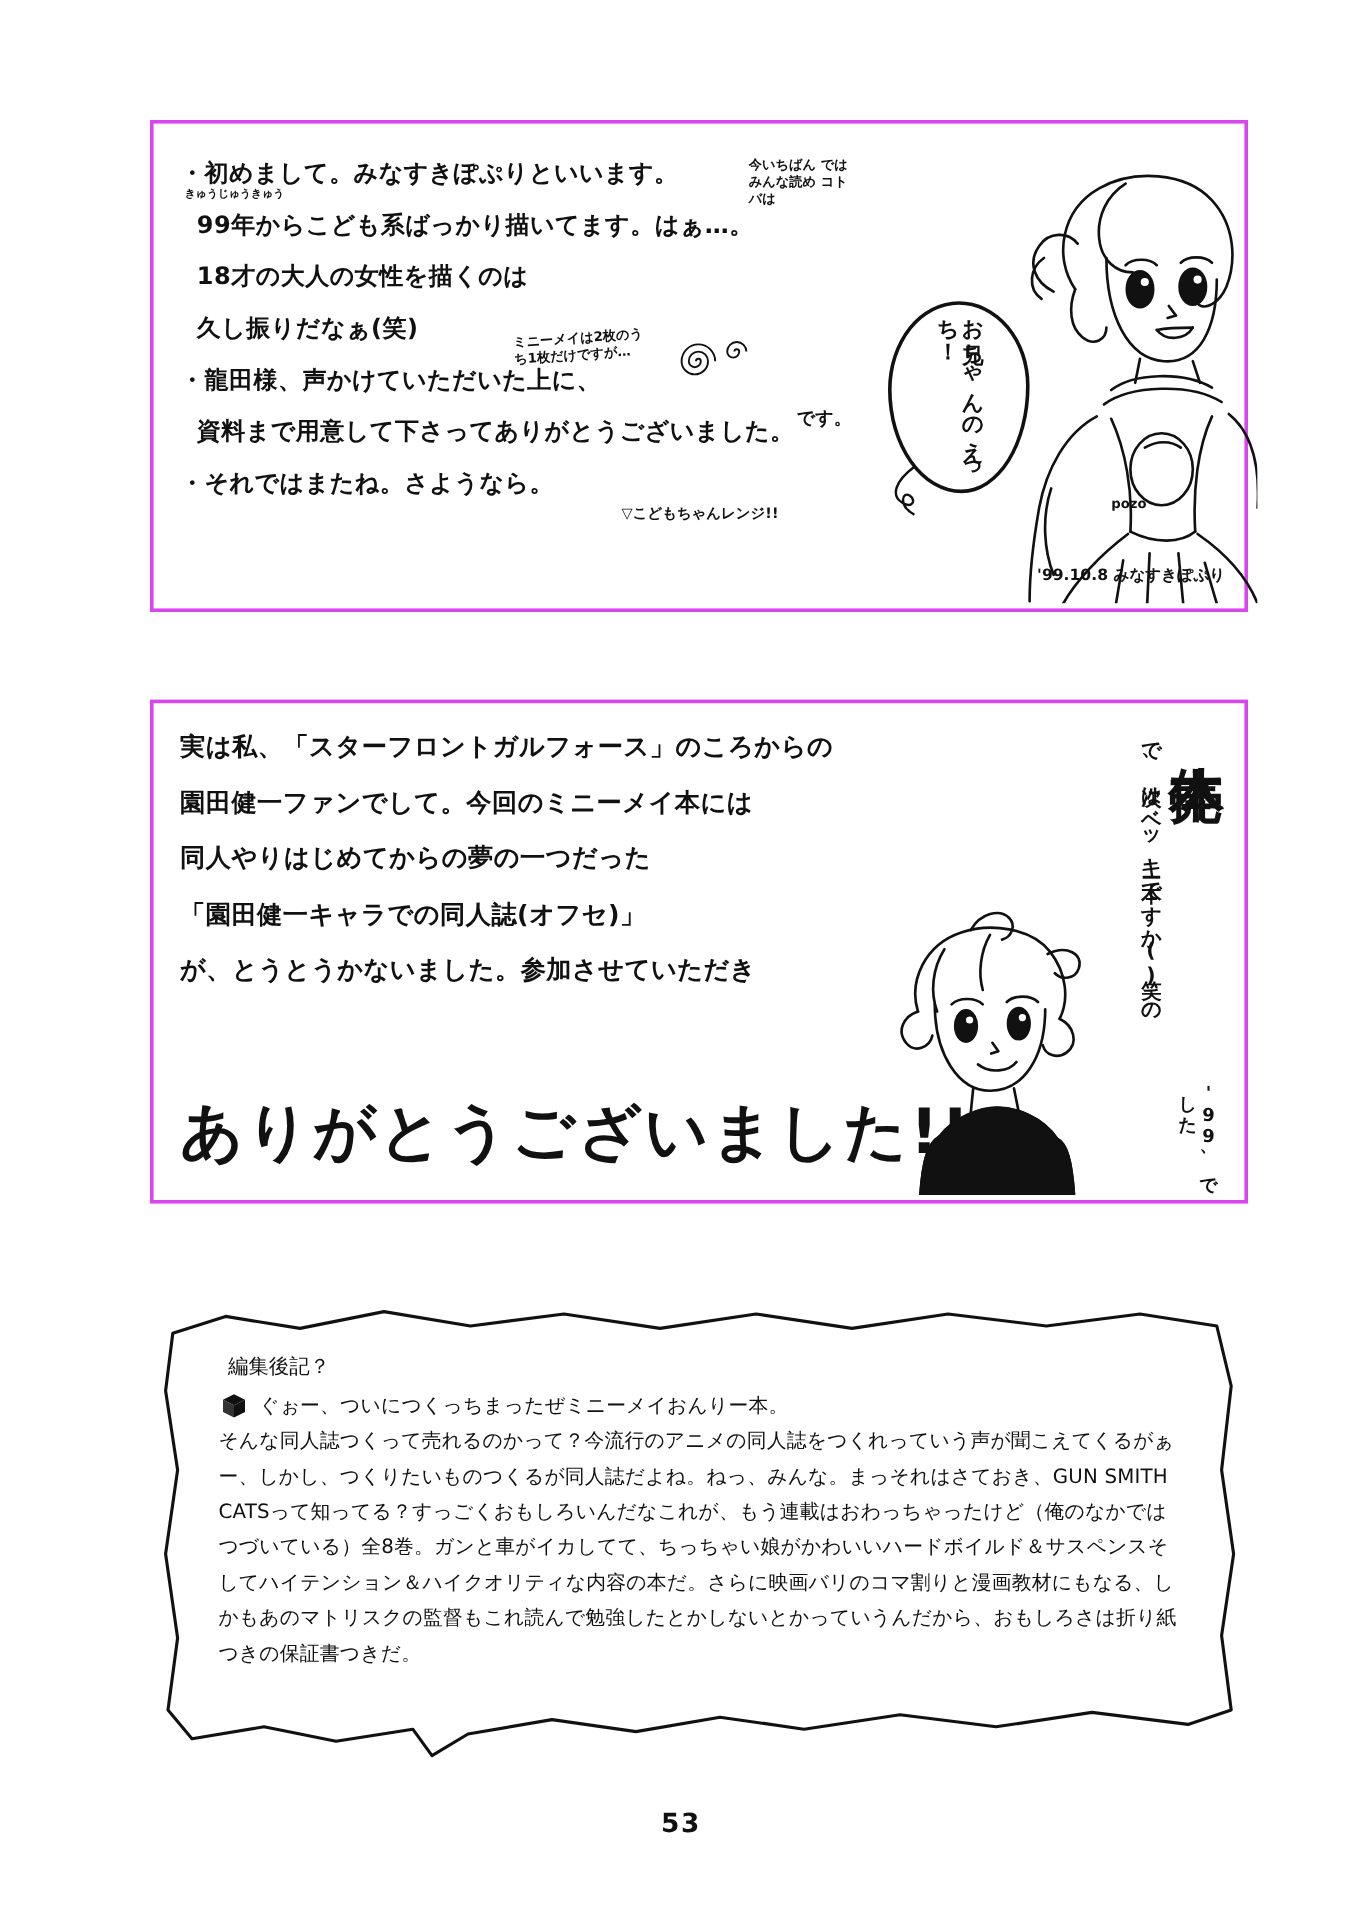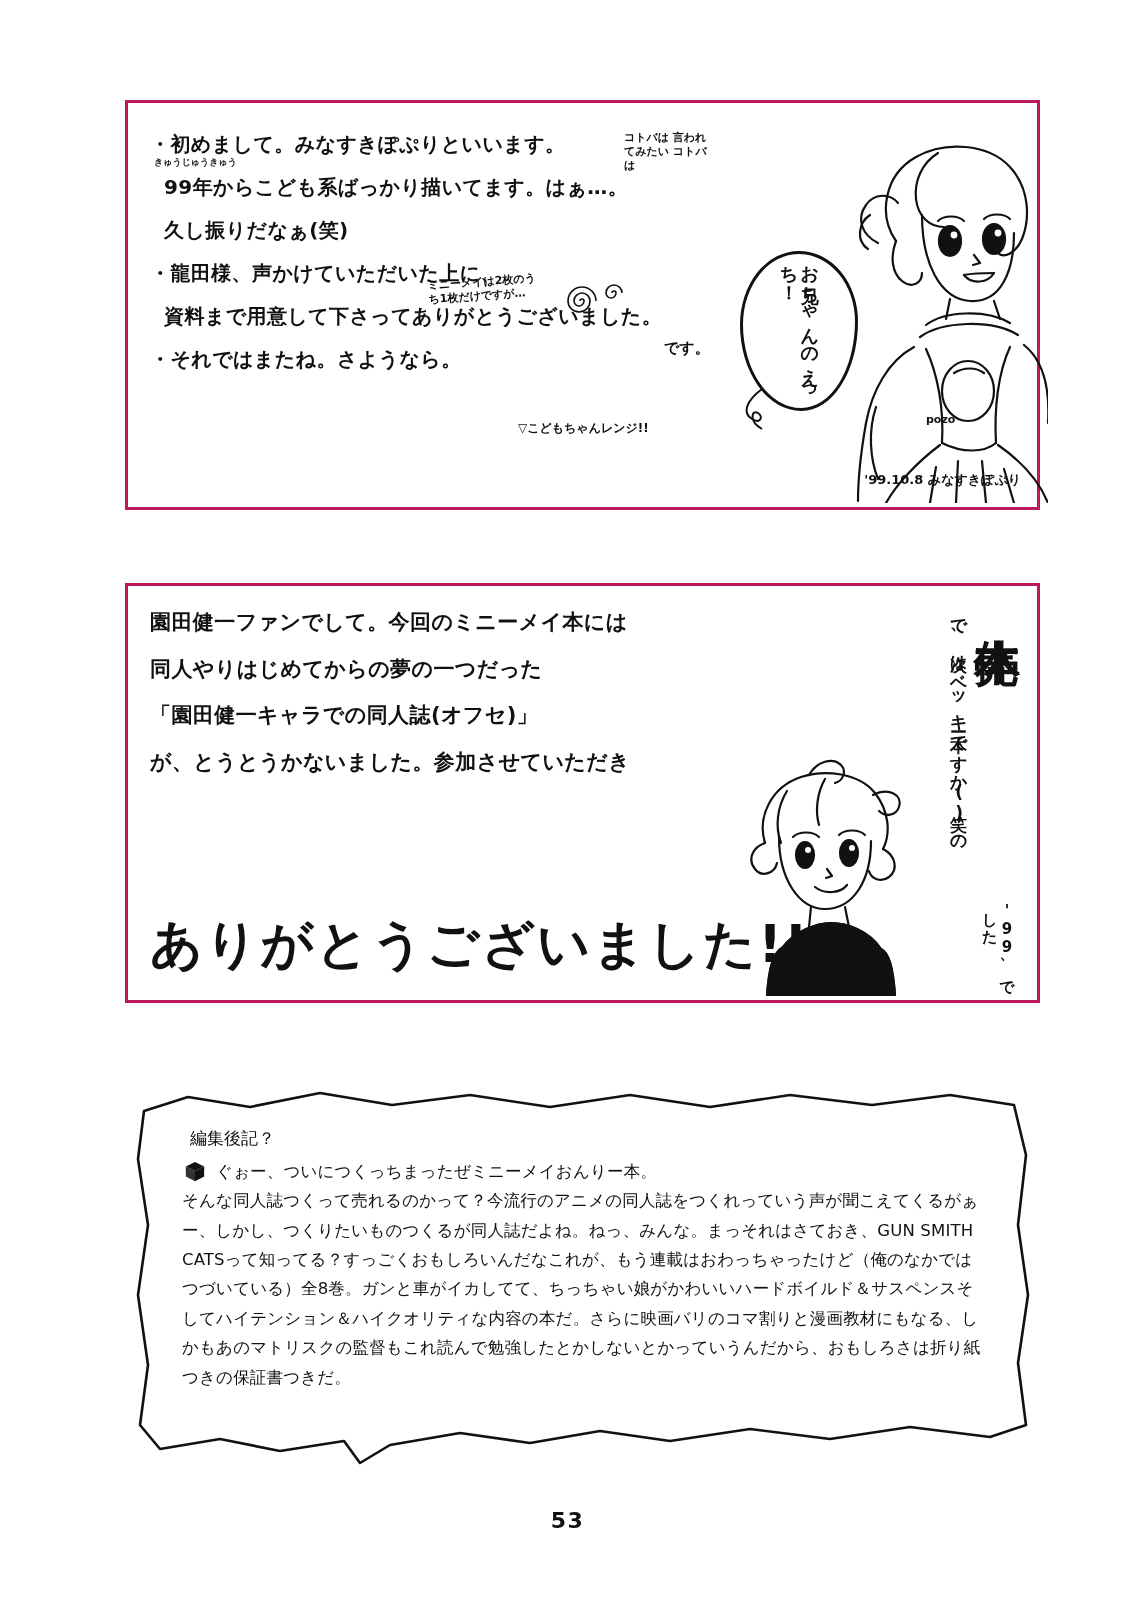--- a/index.html
+++ b/index.html
@@ -17,21 +17,21 @@
   }
 
   .page {
     position: absolute;
     inset: 0;
   }
 
   
   .panel {
     position: absolute;
-    border: 3px solid #be185d;
+    border: 3px solid #d946ef;
     background: #fff;
     box-sizing: border-box;
   }
   #panel-1 {
     left: 125px;
     top: 100px;
     width: 915px;
     height: 410px;
   }
   #panel-2 {
@@ -242,40 +242,41 @@
 </head>
 <body>
 
 <div class="page">
 
   <div class="panel" id="panel-1">
 
     <div class="p1-text hand">
       <div class="line">・初めまして。みなすきぽぷりといいます。</div>
       <div class="line indent">99年からこども系ばっかり描いてます。はぁ…。</div>
+      <div class="line indent">18才の大人の女性を描くのは</div>
       <div class="line indent">久し振りだなぁ(笑)</div>
       <div class="line">・龍田様、声かけていただいた上に、</div>
       <div class="line indent">資料まで用意して下さってありがとうございました。</div>
       <div class="line">・それではまたね。さようなら。</div>
     </div>
 
     <div class="tiny" style="left:26px; top:54px; font-size:9px;">きゅうじゅうきゅう</div>
 
     <div class="tiny" style="left:300px; top:172px; width:115px; transform:rotate(-4deg);">ミニーメイは2枚のうち1枚だけですが…</div>
 
     <svg class="scribble" style="left:420px; top:168px;" width="80" height="60">
       <path d="M34,30 m-2,0 a2,2 0 1,1 4,0 a5,5 0 1,1 -10,0 a8,8 0 1,1 16,0 a11,11 0 1,1 -22,0 a14,14 0 1,1 28,0" fill="none" stroke="#111" stroke-width="1.6"></path>
       <path d="M66,22 m-2,0 a2,2 0 1,1 4,0 a5,5 0 1,1 -10,0 a8,8 0 1,1 16,0" fill="none" stroke="#111" stroke-width="1.6"></path>
     </svg>
 
     <div class="bubble"></div>
     <div class="bubble-wrap">
       <div class="vtext" style="font-family:'DejaVu Sans',sans-serif; font-weight:700; font-size:18px; line-height:1.15;">お兄ちゃんのえっち！</div>
     </div>
-    <div class="tiny" style="left:496px; top:28px; width:90px; line-height:1.25;">コトバは 言われてみたい コトバは</div>
+    <div class="tiny" style="left:496px; top:28px; width:90px; line-height:1.25;">今いちばん ではみんな読め コトバは</div>
     <div class="tiny" style="left:520px; top:236px; font-size:15px;margin-left:16px;">です。</div>
 
     <svg class="scribble" style="left:598px; top:280px;" width="60" height="60">
       <path d="M36,6 C20,18 16,30 26,36 C34,41 38,34 32,30 C26,26 22,38 36,46" fill="none" stroke="#111" stroke-width="2"></path>
     </svg>
 
     <div class="tiny" style="left:390px; top:318px; font-size:12px;">▽こどもちゃんレンジ!!</div>
 
     <div class="art" id="art-1">
       <svg width="230" height="380" viewBox="0 0 230 380">
@@ -326,20 +327,21 @@
       </svg>
     </div>
 
     <div class="sig" style="right:16px; bottom:18px; text-align:right;">
       <span>'99.10.8 みなすきぽぷり</span>
     </div>
   </div>
 
   <div class="panel" id="panel-2">
     <div class="p2-text hand">
+      <div class="line">実は私、「スターフロントガルフォース」のころからの</div>
       <div class="line">園田健一ファンでして。今回のミニーメイ本には</div>
       <div class="line">同人やりはじめてからの夢の一つだった</div>
       <div class="line">「園田健一キャラでの同人誌(オフセ)」</div>
       <div class="line">が、とうとうかないました。参加させていただき</div>
     </div>
 
     <div class="p2-big hand">ありがとうございました!!</div>
 
     <div class="p2-vert">
       <div class="big-v">本体売</div>

